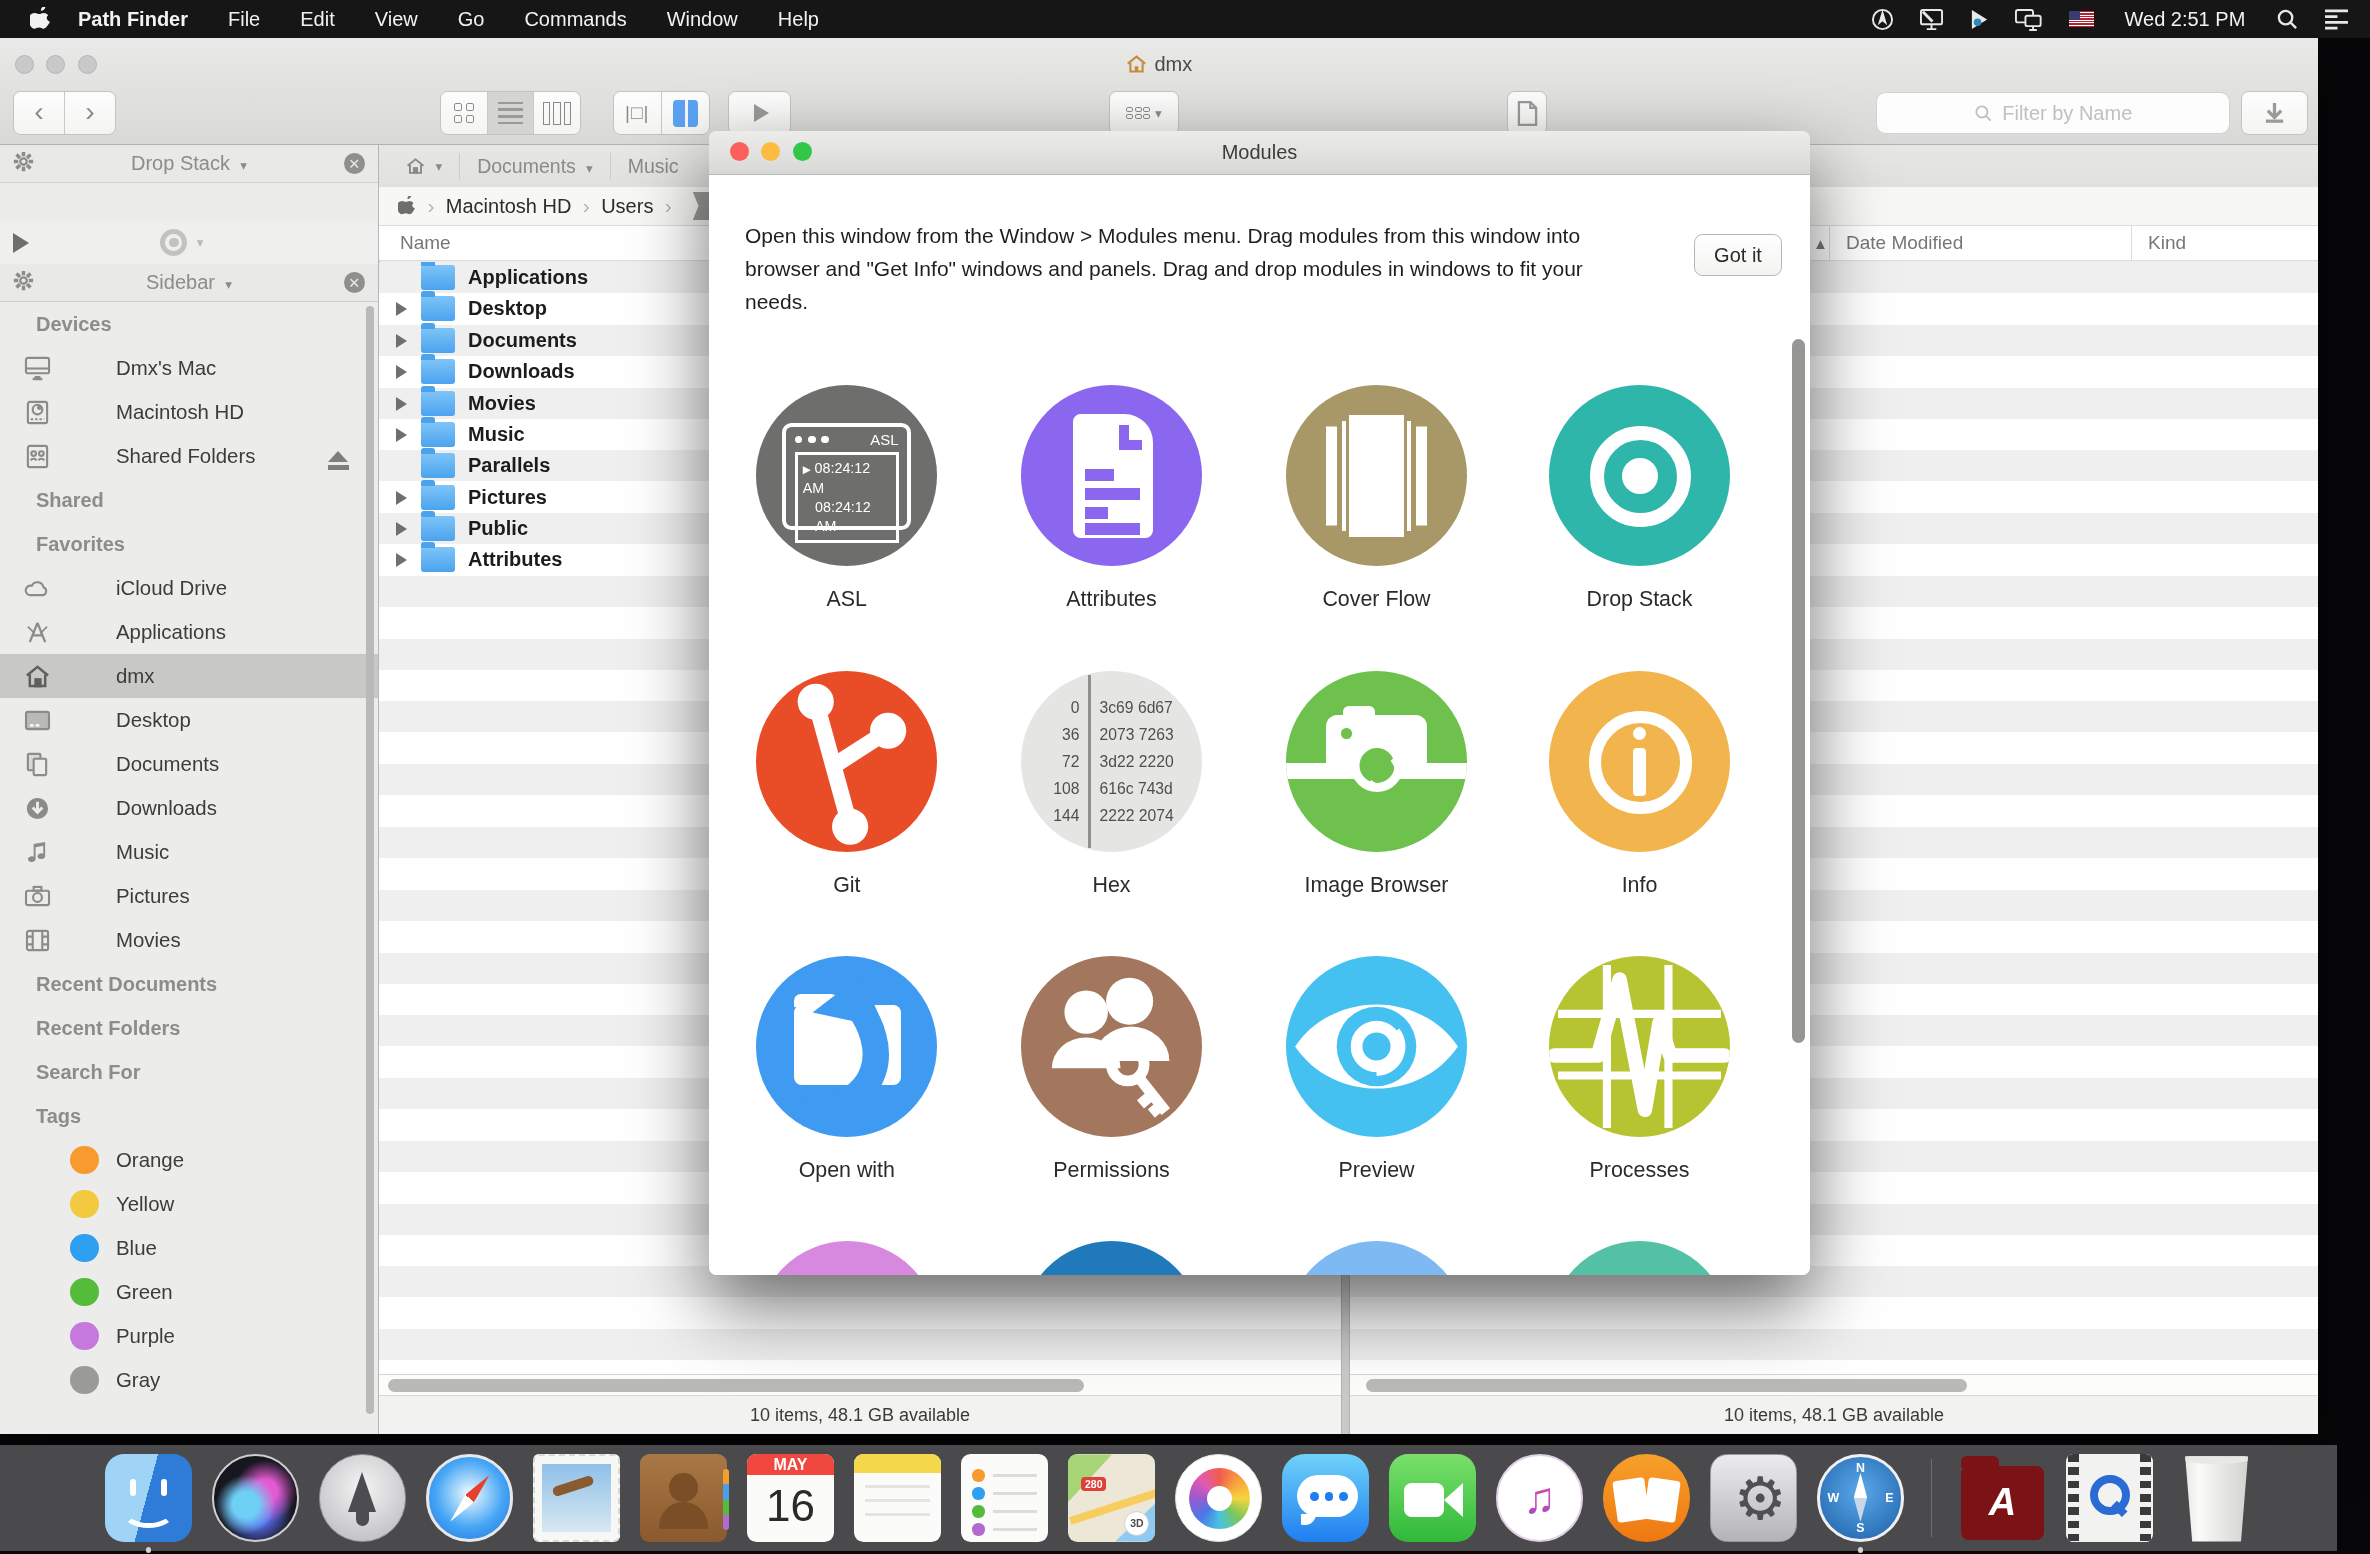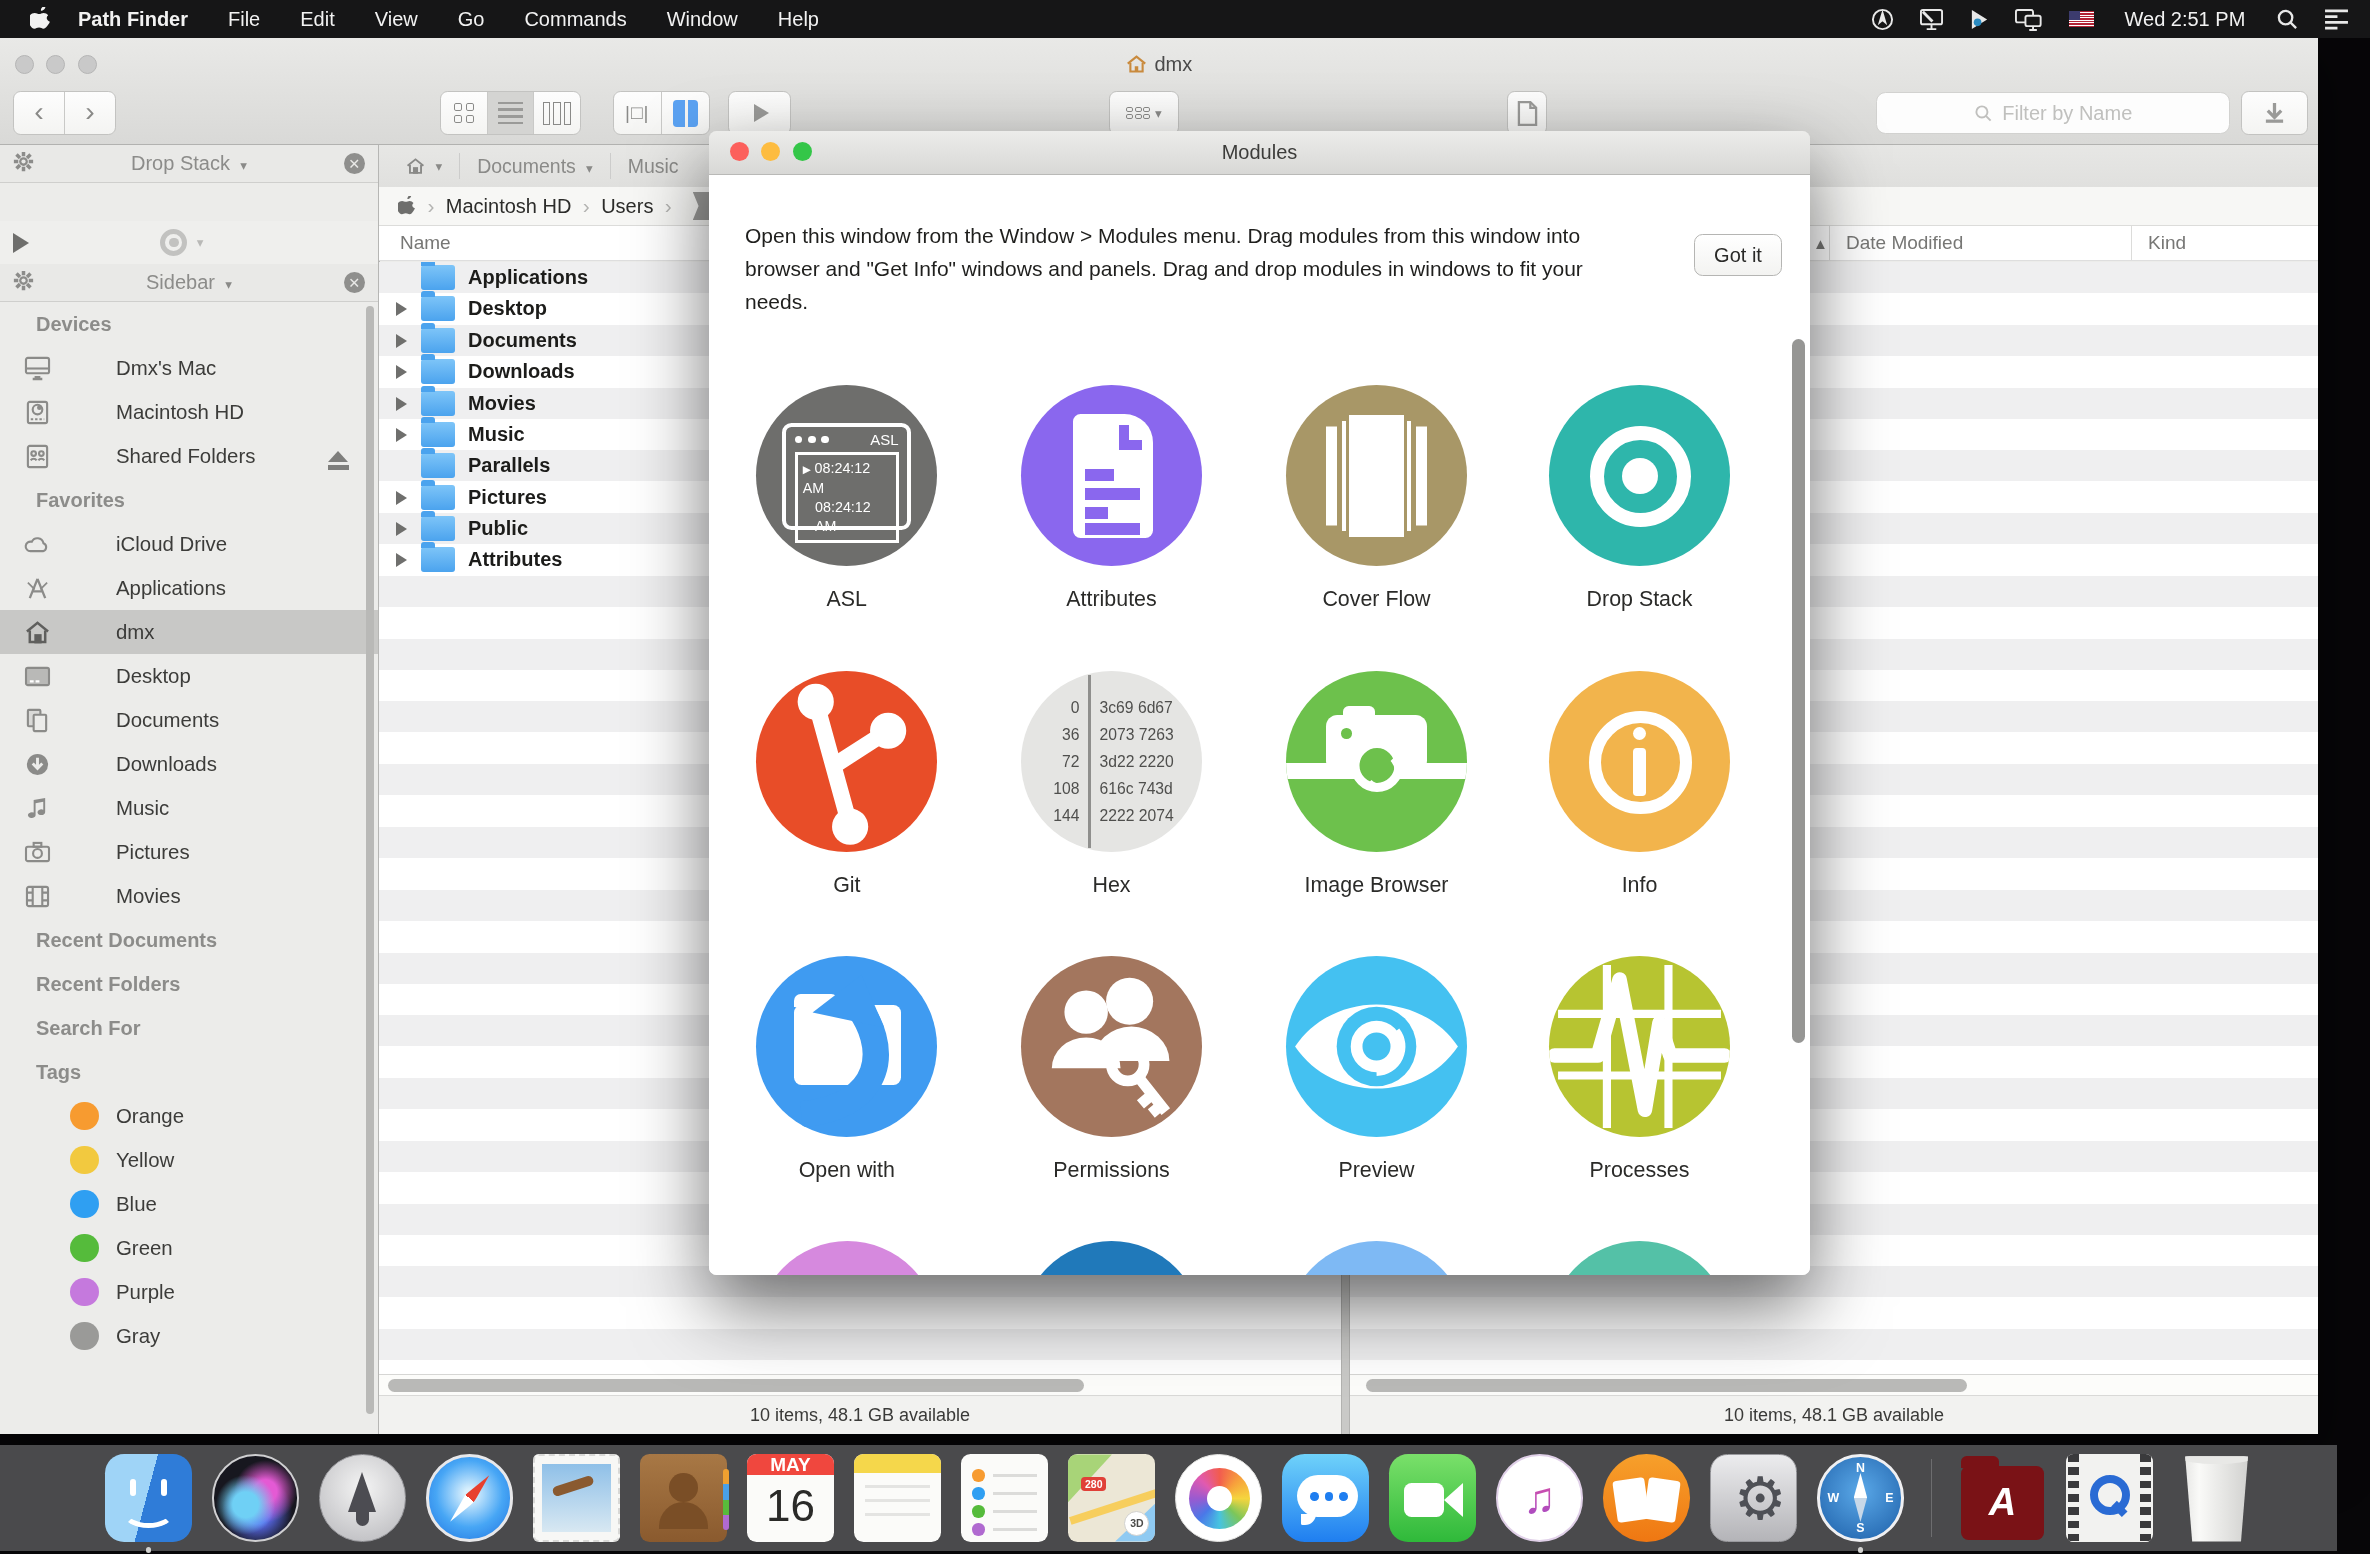--- a/index.html
+++ b/index.html
@@ -185,21 +185,21 @@
       background:linear-gradient(#e8402f 0 50%,#fff 50% 100%); clip-path:polygon(50% 0,100% 50%,50% 100%,0 50%); }
   .di-mail { background:#f7f7f5; border-radius:5.7px; border:2.9px dashed #d8d8d6; }
   .di-mail .photo { position:absolute; inset:7.6px; background:linear-gradient(#8fc0e8,#d8e8f2); }
   .di-mail .bird { position:absolute; left:17px; top:25px; width:42px; height:9.5px; background:#8a5a30; transform:rotate(-18deg); border-radius:4.8px; }
   .di-contacts { background:linear-gradient(#a87845,#8a5a2e); border-radius:9.5px; }
   .di-contacts .head { position:absolute; left:50%; top:19px; width:28.5px; height:28.5px; margin-left:-14.3px; background:#7a4e26; border-radius:50%; }
   .di-contacts .shld { position:absolute; left:50%; top:48px; width:49px; height:27px; margin-left:-25px; background:#7a4e26; border-radius:25px 25px 0 0; }
   .di-contacts .tabs { position:absolute; right:-1.9px; top:15px; width:5.7px; height:61px;
       background:linear-gradient(#f0a030 0 25%,#4aa0e8 25% 50%,#58bb3b 50% 75%,#b06ad0 75% 100%); border-radius:2.9px; }
   .di-cal { background:#fbfbf9; border-radius:9.5px; overflow:hidden; text-align:center; }
-  .di-cal .mo { background:#f0473e; color:#fff; font-size:19px; height:21px; line-height:21px; font-weight:bold; }
+  .di-cal .mo { background:#f0473e; color:#fff; font-size:16px; height:21px; line-height:21px; font-weight:bold; }
   .di-cal .day { font-size:44px; color:#2a2a28; line-height:61px; font-weight:300; }
   .di-notes { background:#fbfbf9; border-radius:9.5px; overflow:hidden; }
   .di-notes .top { height:19px; background:#f5d74b; }
   .di-notes i { display:block; height:2.9px; background:#e4e4e2; margin:11.4px 11.4px 0; }
   .di-rem { background:#fbfbf9; border-radius:9.5px; }
   .di-rem i { position:absolute; left:11.4px; width:12.4px; height:12.4px; border-radius:50%; }
   .di-rem s { position:absolute; left:32px; right:11.4px; height:2.9px; background:#dcdcda; }
   .di-maps { background:#ece7d6; border-radius:9.5px; overflow:hidden; }
   .di-maps .grn { position:absolute; left:0; top:0; width:44px; height:48px; background:#a8d478; clip-path:polygon(0 0,100% 0,0 100%); }
   .di-maps .wat { position:absolute; right:0; bottom:0; width:40px; height:38px; background:#8fcaf2; clip-path:polygon(100% 0,100% 100%,0 100%); }
@@ -450,20 +450,21 @@
               <svg width="27" height="25" viewBox="0 0 28 26" fill="none" stroke="#8b8b89" stroke-width="2.2">
                 <rect x="4" y="2" width="20" height="22" rx="2"></rect>
                 <circle cx="10" cy="10" r="2.4"></circle>
                 <circle cx="18" cy="10" r="2.4"></circle>
                 <path d="M7,17 a3.5,3.5 0 0 1 6,0 M15,17 a3.5,3.5 0 0 1 6,0"></path>
               </svg>
             </span>
             <span class="lbl">Shared Folders</span>
             <span class="eject"></span>
           </div>
+          <div class="side-sect">Shared</div>
           <div class="side-sect">Favorites</div>
           <div class="side-item">
             <span class="side-ico">
               <svg width="28.5" height="23" viewBox="0 0 30 24" fill="none" stroke="#8b8b89" stroke-width="2.2">
                 <path d="M8,19 a5,5 0 1 1 1.2,-9.8 a6.5,6.5 0 0 1 12.3,1.4 a4.4,4.4 0 0 1 -0.4,8.4 Z"></path>
               </svg>
             </span>
             <span class="lbl">iCloud Drive</span>
           </div>
           <div class="side-item">

